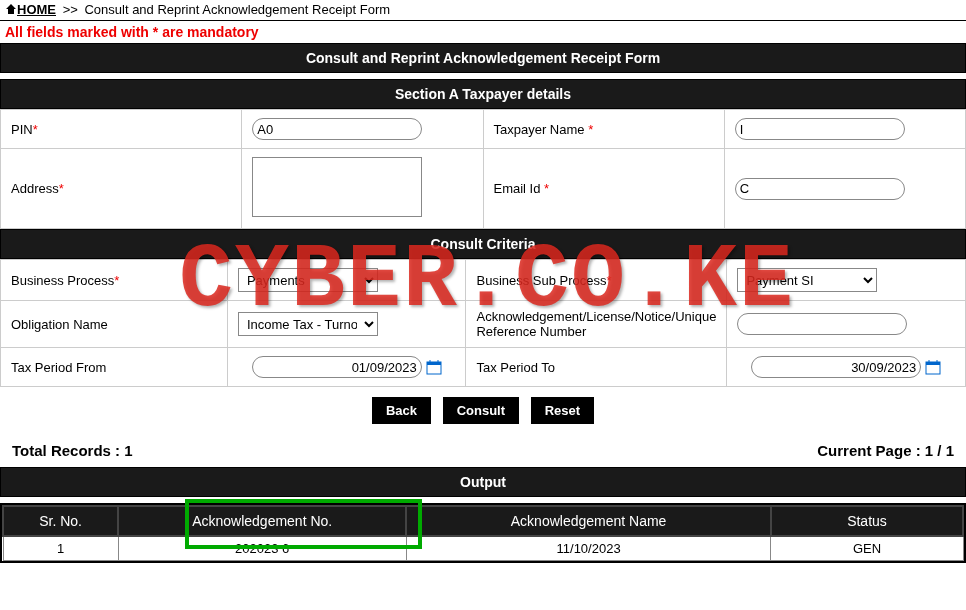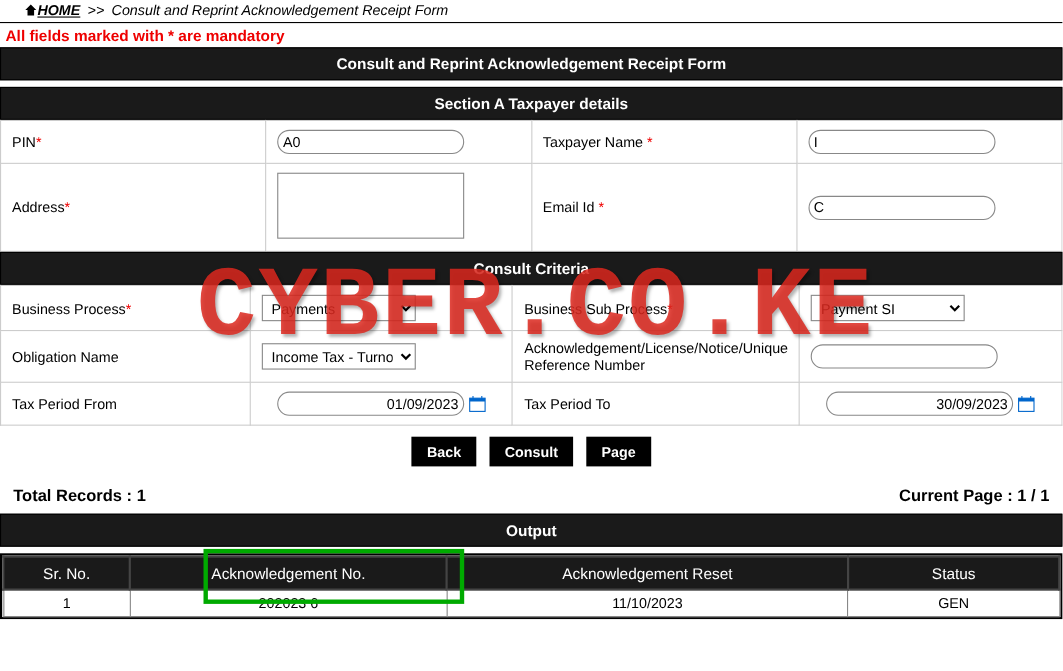--- a/index.html
+++ b/index.html
@@ -1,17 +1,17 @@
 <!DOCTYPE html>
 <html><head>
 <meta charset="utf-8">
 <style>
 * { box-sizing: border-box; margin: 0; padding: 0; }
 body { font-family: Arial, sans-serif; font-size: 13px; background: #fff; width: 966px; position: relative; }
-.breadcrumb { padding: 2px 22px; font-size: 13px; border-bottom: 1px solid #000; font-style: italic; }
+.breadcrumb { padding: 2px 5px; font-size: 13px; border-bottom: 1px solid #000; }
 .breadcrumb a { color: #000; text-decoration: underline; font-weight: bold; }
 .breadcrumb .sep { margin: 0 3px; }
 .mandatory-note { color: #e00; font-weight: bold; padding: 3px 5px; font-size: 14px; }
 .asterisk { color: #e00; }
 .section-header { background: #1a1a1a; color: #fff; font-weight: bold; text-align: center; padding: 6px; font-size: 14px; border: 1px solid #000; }
 .form-table { width: 100%; border-collapse: collapse; }
 .form-table td { padding: 8px 10px; vertical-align: middle; border: 1px solid #ccc; }
 .form-table .label-cell { width: 25%; }
 .form-table .input-cell { width: 25%; }
 input[type="text"], select, textarea { border: 1px solid #888; padding: 2px 4px; font-family: Arial, sans-serif; font-size: 13px; background: #fff; }
@@ -115,39 +115,39 @@
               </svg></span>
       </div>
     </td>
   </tr>
 </tbody>
   </table>
 
 <div class="button-row">
   <button class="btn">Back</button>
   <button class="btn">Consult</button>
-  <button class="btn">Page</button>
+  <button class="btn">Reset</button>
 </div>
 
 <div class="records-row">
   <div><span>Total Records : </span><span>1</span></div>
   <div><span>Current Page : </span><span>1 / 1</span></div>
 </div>
 
 <div class="section-header">Output</div>
 
 <div style="height:6px"></div>
 
 <div class="output-wrapper">
 <table class="output-table">
   <tbody>
         <tr>
     <th style="width:12%">Sr. No.</th>
     <th style="width:30%">Acknowledgement No.</th>
-    <th style="width:38%">Acknowledgement Reset</th>
+    <th style="width:38%">Acknowledgement Name</th>
     <th style="width:20%">Status</th>
   </tr>
   <tr>
     <td>1</td>
     <td class="ack-cell">202023            6</td>
     <td>11/10/2023</td>
     <td>GEN</td>
   </tr>
 </tbody>
     </table>

